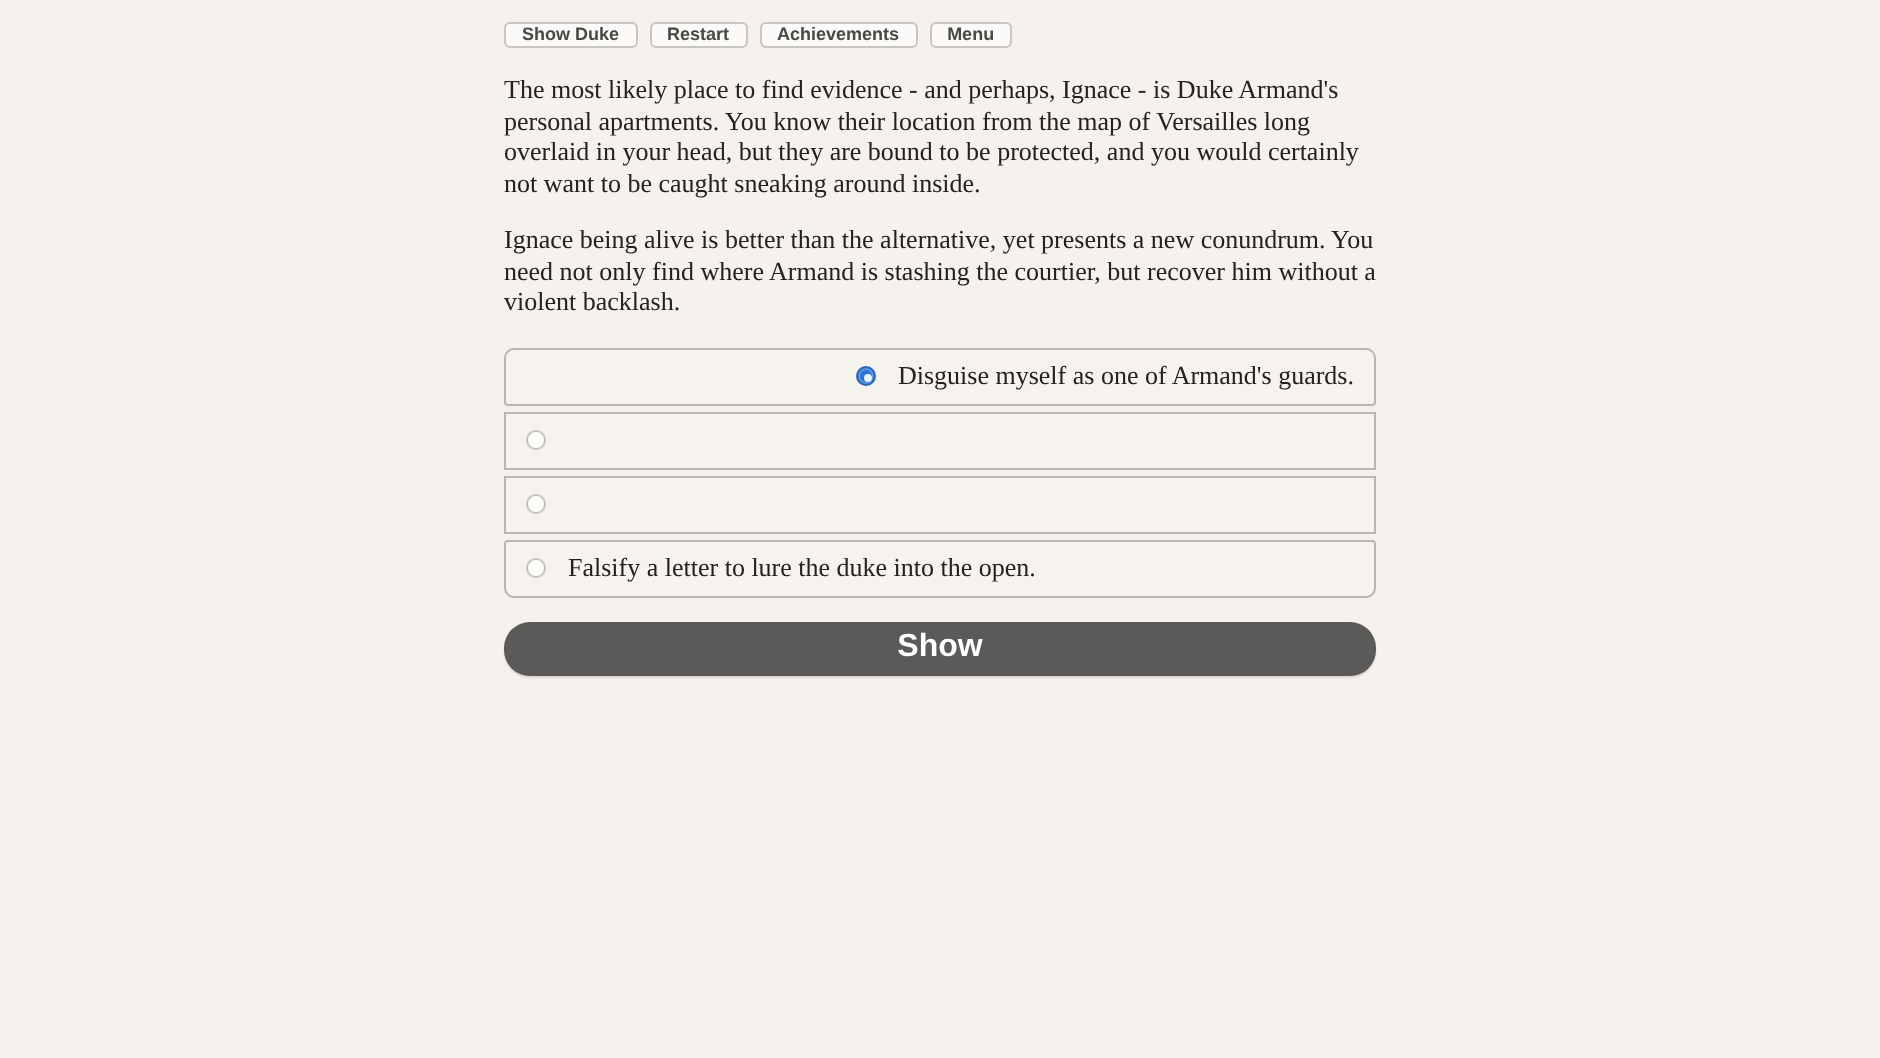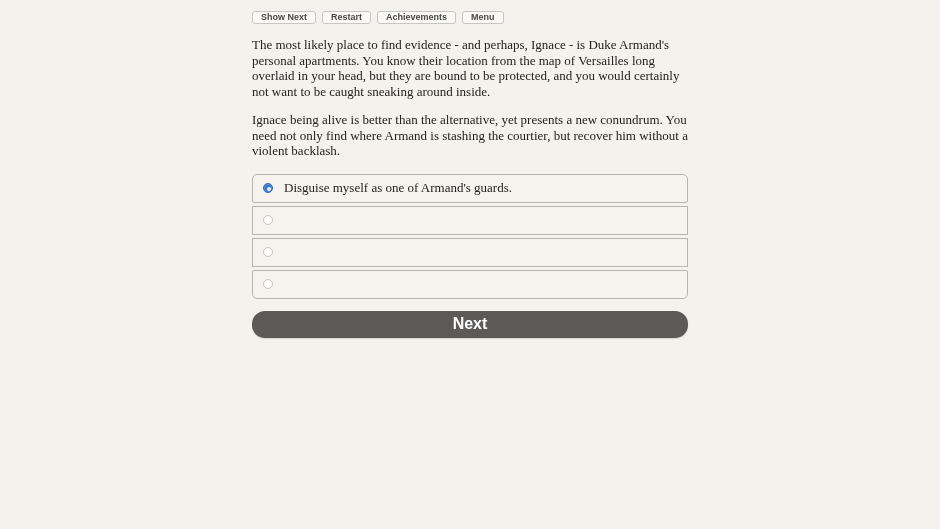--- a/index.html
+++ b/index.html
@@ -63,21 +63,21 @@
     display: flex;
     align-items: center;
     gap: 11px;
     border: 1px solid #b9b5ae;
     background: #f6f3ee;
     height: 29px;
     padding: 0 10px;
     margin-bottom: 3px;
     cursor: pointer;
   }
-  .choice-row:first-child { border-radius: 5px 5px 2px 2px; }
+  .choice-row:first-child { border-radius: 5px 5px 2px 2px; justify-content: flex-end; }
   .choice-row:last-child { border-radius: 2px 2px 5px 5px; margin-bottom: 0; }
   .radio {
     width: 10px;
     height: 10px;
     flex: none;
     border-radius: 50%;
     border: 1px solid #c6c2bb;
     background: #fdfdfc;
     position: relative;
   }
@@ -121,21 +121,21 @@
   }
 </style>
 </head>
 <body>
 
 <div class="page">
   <div class="container">
 
 
     <div class="toolbar">
-      <button class="tb-btn">Show Next</button>
+      <button class="tb-btn">Show Duke</button>
       <button class="tb-btn">Restart</button>
       <button class="tb-btn">Achievements</button>
       <button class="tb-btn">Menu</button>
     </div>
 
     <p class="story">The most likely place to find evidence - and perhaps, Ignace - is Duke Armand's personal apartments. You know their location from the map of Versailles long overlaid in your head, but they are bound to be protected, and you would certainly not want to be caught sneaking around inside.</p>
     <p class="story">Ignace being alive is better than the alternative, yet presents a new conundrum. You need not only find where Armand is stashing the courtier, but recover him without a violent backlash.</p>
 
     <div class="choices">
       <div class="choice-row">
@@ -143,19 +143,20 @@
         <span class="choice-label">Disguise myself as one of Armand's guards.</span>
       </div>
       <div class="choice-row">
         <span class="radio"></span>
       </div>
       <div class="choice-row">
         <span class="radio"></span>
       </div>
       <div class="choice-row">
         <span class="radio"></span>
+        <span class="choice-label">Falsify a letter to lure the duke into the open.</span>
       </div>
     </div>
 
-    <button class="next-btn">Next</button>
+    <button class="next-btn">Show</button>
 
   </div>
 </div>
 
 </body></html>

